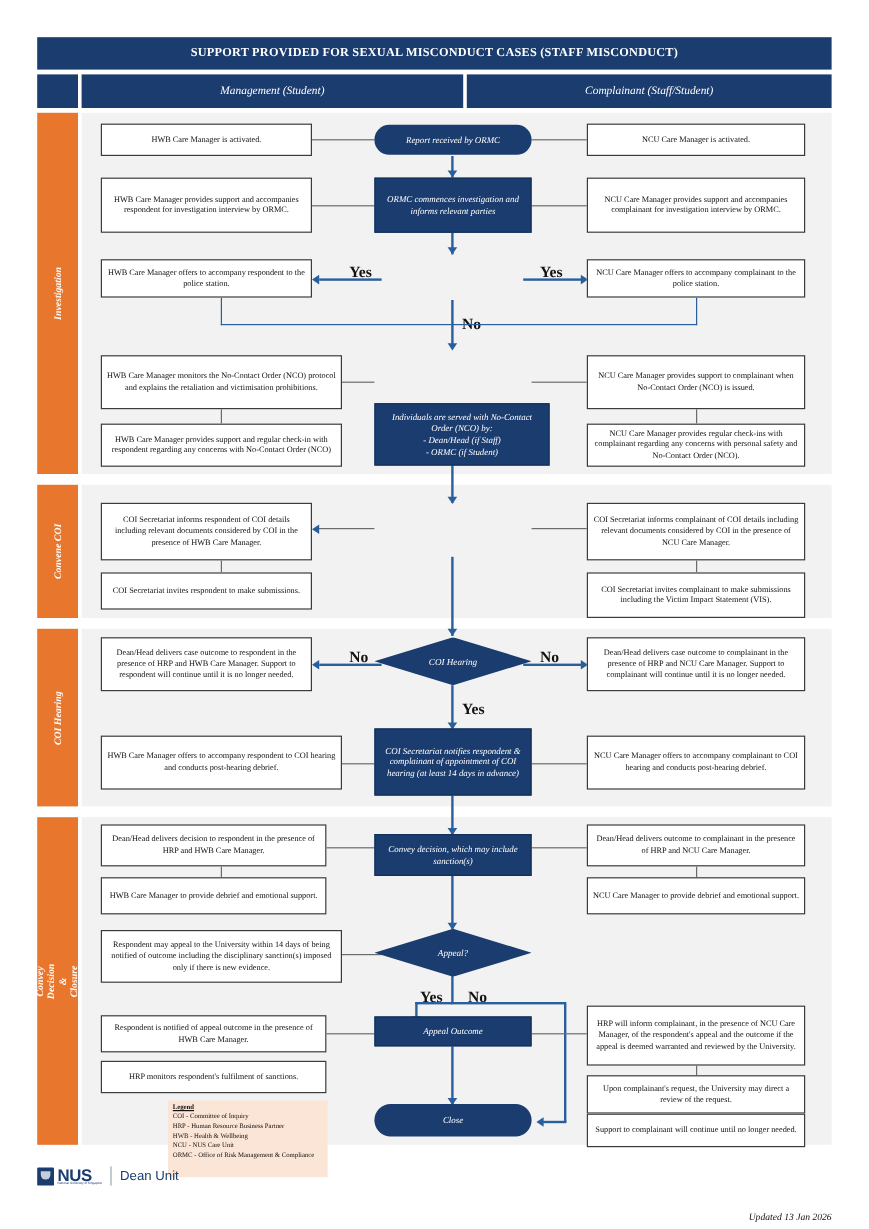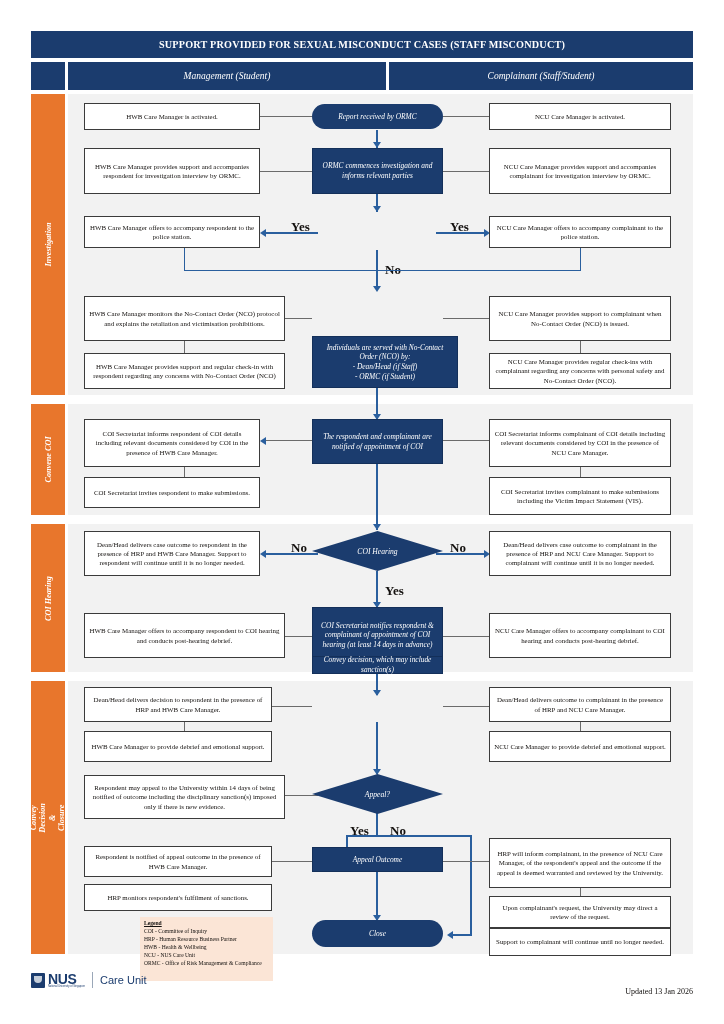--- a/index.html
+++ b/index.html
@@ -193,21 +193,22 @@
   .divider-v {
     width: 1px; height: 16px; background: #9aa7b8; margin: 0 3px;
   }
   .care-unit {
     font-family: "Liberation Sans", sans-serif;
     font-size: 11px;
     color: #1b3c6e;
   }
   .updated {
     position: absolute;
-    right: 31px; top: 987px;
+    right: 31px; top: 1010px;
+    font-style: italic;
     font-size: 8px;
     color: #14110f;
   }
 </style>
 </head>
 <body>
 
 <div id="page">
 
   <div class="title-bar">SUPPORT PROVIDED FOR SEXUAL MISCONDUCT CASES (STAFF MISCONDUCT)</div>
@@ -333,27 +334,26 @@
 
   <div class="nbox" style="left:312px;top:148px;width:131px;height:46px;">ORMC commences investigation and informs relevant parties</div>
 
 
   <div class="nbox" style="left:312px;top:292px;width:146px;height:52px;margin-top:44px;">
     <span style="white-space:pre-line;">Individuals are served with No-Contact Order (NCO) by:
 - Dean/Head (if Staff)
 - ORMC (if Student)</span>
   </div>
 
-  <div class="nbox" style="left:312px;top:419px;width:131px;height:45px;">The respondent and complainant are notified of appointment of COI</div>
 
   <div class="ndia" style="left:312px;top:531px;width:131px;height:40px;">COI Hearing</div>
 
   <div class="nbox" style="left:312px;top:607px;width:131px;height:56px;">COI Secretariat notifies respondent &amp; complainant of appointment of COI hearing (at least 14 days in advance)</div>
 
-  <div class="nbox" style="left:312px;top:656px;width:131px;height:18px;">Convey decision, which may include sanction(s)</div>
+  <div class="nbox" style="left:312px;top:695px;width:131px;height:35px;">Convey decision, which may include sanction(s)</div>
 
   <div class="ndia" style="left:312px;top:774px;width:131px;height:40px;">
     <span>Appeal?</span>
   </div>
 
   <div class="nbox" style="left:312px;top:847px;width:131px;height:25px;">Appeal Outcome</div>
 
   <div class="nterm" style="left:312px;top:920px;width:131px;height:27px;">Close</div>
 
   <div class="pbox" style="left:84px;top:103px;width:176px;height:27px;">HWB Care Manager is activated.</div>
@@ -404,18 +404,18 @@
 
   <div class="footer-logo">
     <div class="nus-mark">
       <div class="nus-crest"></div>
       <div>
         <div class="nus-word">NUS</div>
         <div class="nus-sub">National University of Singapore</div>
       </div>
     </div>
     <div class="divider-v"></div>
-    <div class="care-unit">Care Unit</div>
+    <div class="care-unit">Dean Unit</div>
   </div>
 
   <div class="updated">Updated 13 Jan 2026</div>
 
 </div>
 
 </body></html>

